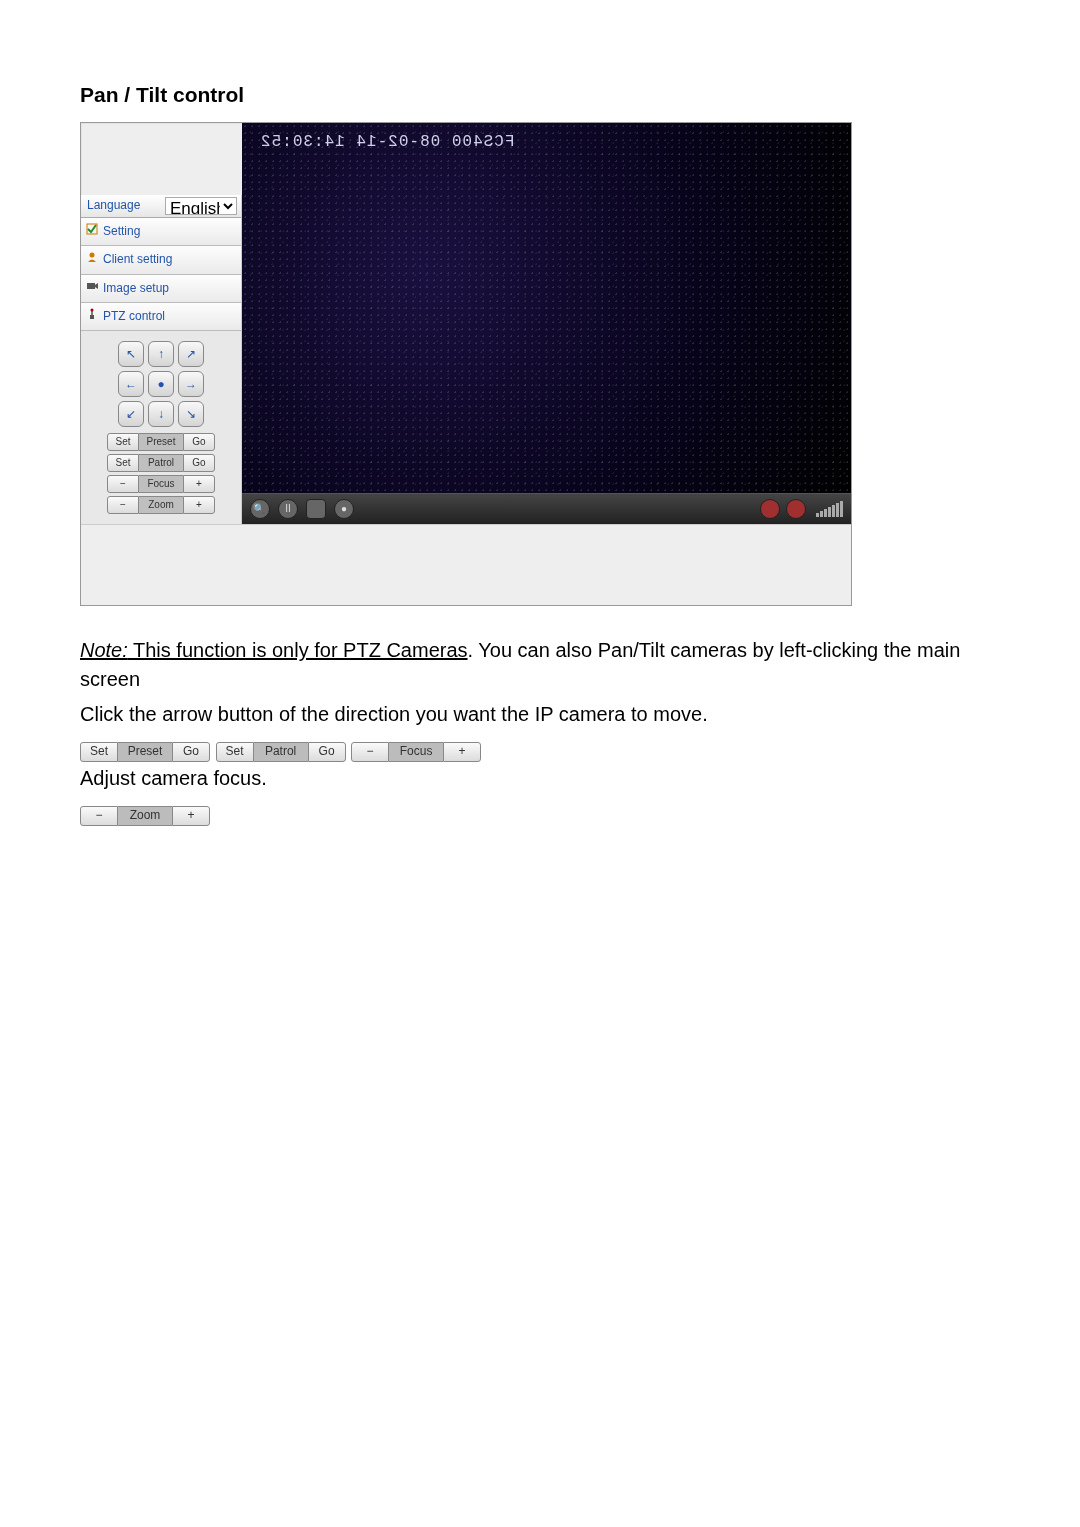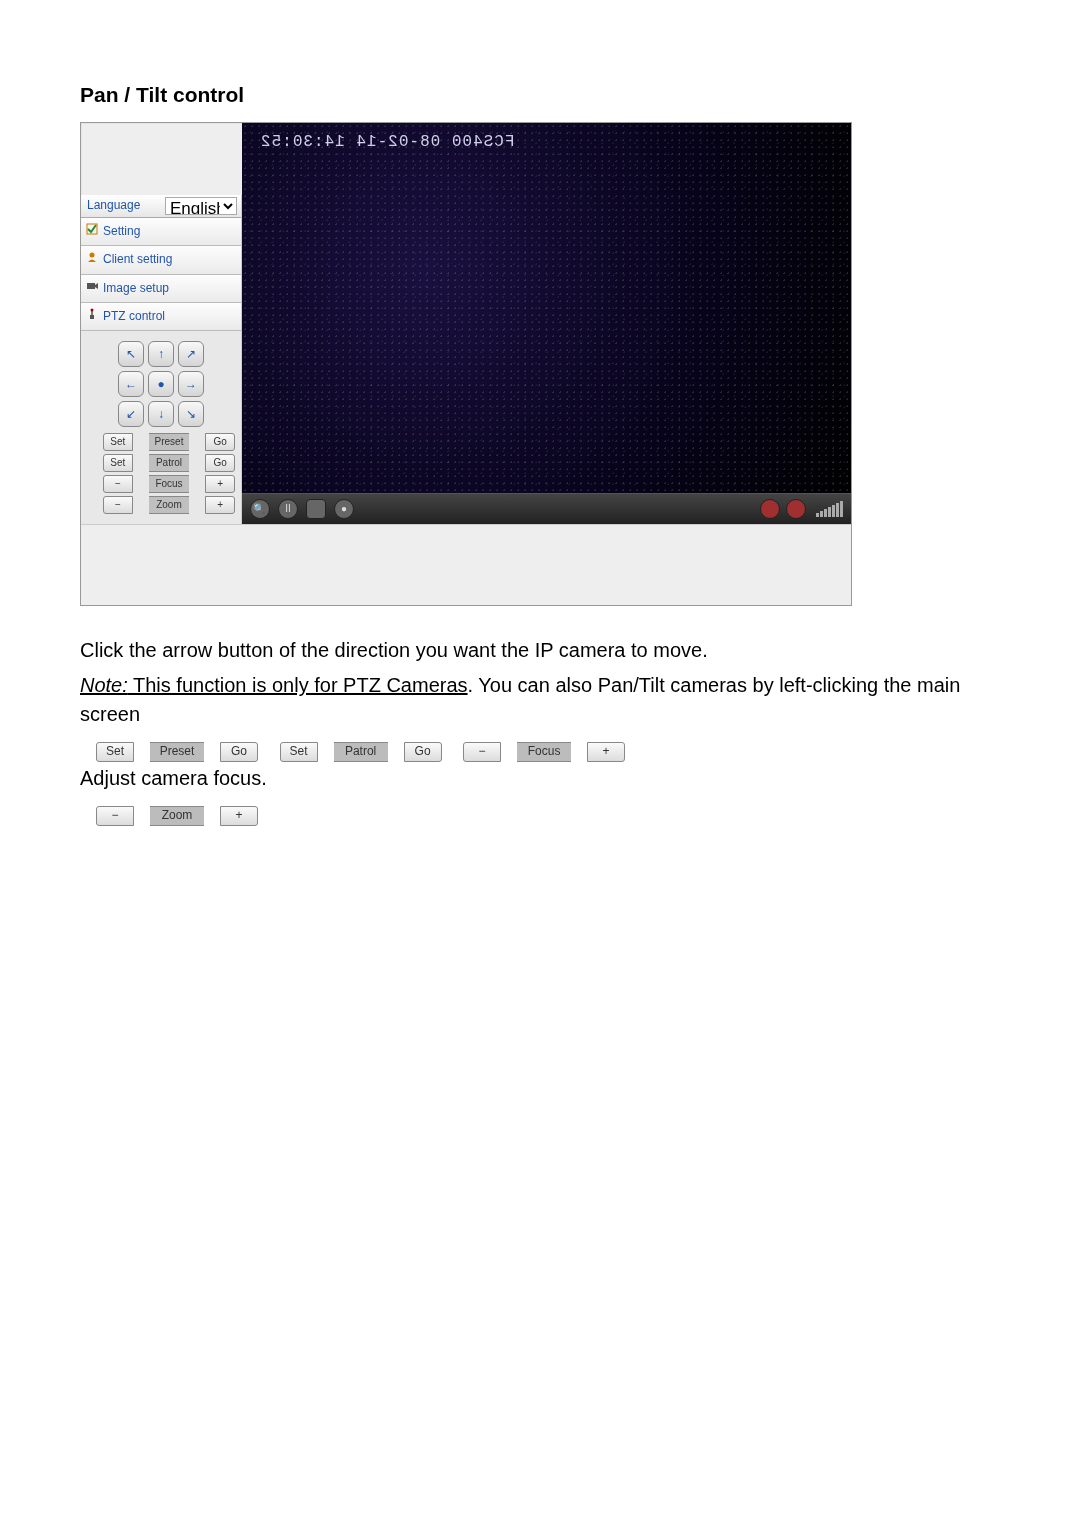--- a/index.html
+++ b/index.html
@@ -39,21 +39,21 @@
   .nav-item .ic { position:absolute; left:5px; top:5px; width:12px; height:12px; }
   .pad-area { background:#e8e8e8; padding:10px 6px 10px 6px; }
   .dpad { display:grid; grid-template-columns:repeat(3,26px); grid-auto-rows:26px; gap:4px; justify-content:center; margin-bottom:6px; }
   .dbtn {
     background:linear-gradient(#f8f8f8,#d4d4d4); border:1px solid #888; border-radius:6px;
     display:flex; align-items:center; justify-content:center; font-size:12px; color:#2255aa;
   }
   .row3 { display:flex; justify-content:center; gap:0; margin-top:3px; }
   .pill {
     font-size:10px; color:#333; background:linear-gradient(#fafafa,#dcdcdc);
-    border:1px solid #888; height:16px; display:flex; align-items:center; justify-content:center;margin-left:16px;
+    border:1px solid #888; height:16px; display:flex; align-items:center; justify-content:center;
   }
   .pill.s { width:30px; border-radius:3px 0 0 3px; }
   .pill.m { width:44px; border-left:none; border-right:none; background:#bfbfbf; }
   .pill.e { width:30px; border-radius:0 3px 3px 0; }
   .video-col { flex:1; display:flex; flex-direction:column; background:#000; }
   .addr-bar {
     height:22px; background:linear-gradient(#333,#111); color:#ddd; font-size:12px;
     display:flex; align-items:center; padding:0 6px;
   }
   .addr-bar .right { margin-left:auto; display:flex; gap:6px; }
@@ -213,24 +213,24 @@
             <span style="height:16px"></span>
           </div>
         </div>
       </div>
     </div>
   </div>
   <div class="frame-footer"></div>
 </div>
 
 <div class="body-text">
-  <p>Click the arrow button of the direction you want the IP camera to move.</p>
   <p>
     <span class="note-word">Note:</span><span class="underline"> This function is only for PTZ Cameras</span><span>. You can also Pan/Tilt cameras by left-clicking the main screen</span>
   </p>
+  <p>Click the arrow button of the direction you want the IP camera to move.</p>
 
   <div class="inline-ctrl">
     <div class="pill s2">Set</div>
     <div class="pill m2">Preset</div>
     <div class="pill e2">Go</div>
   </div>
 
   <div class="inline-ctrl">
     <div class="pill s2">Set</div>
     <div class="pill m2">Patrol</div>

